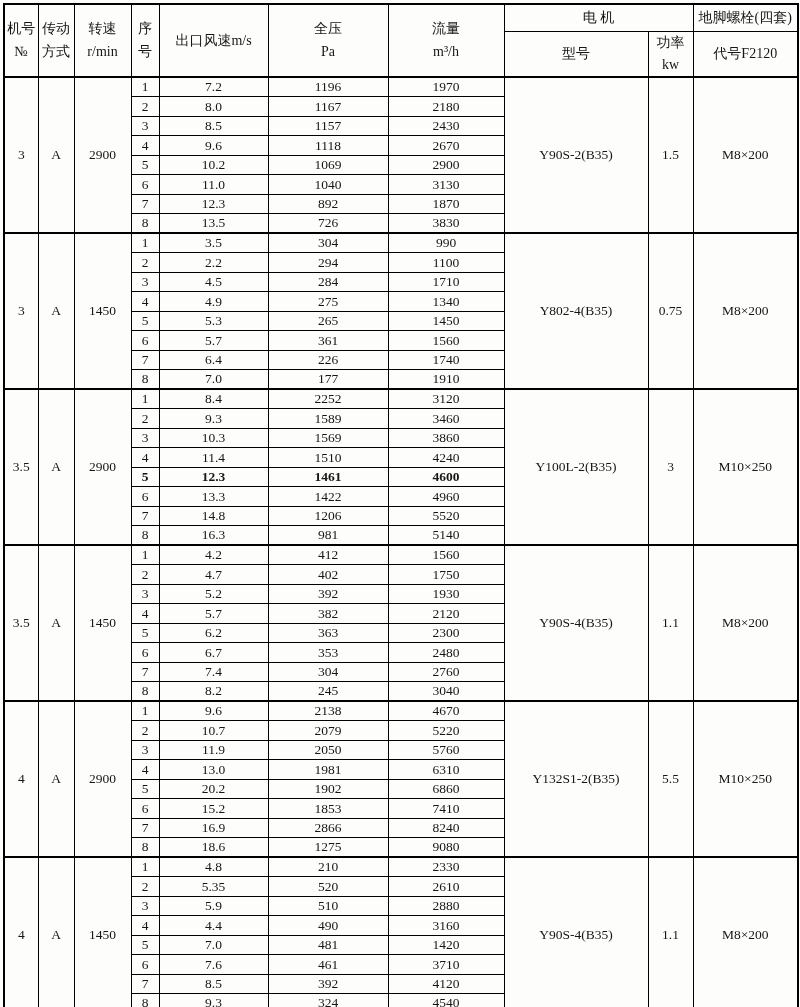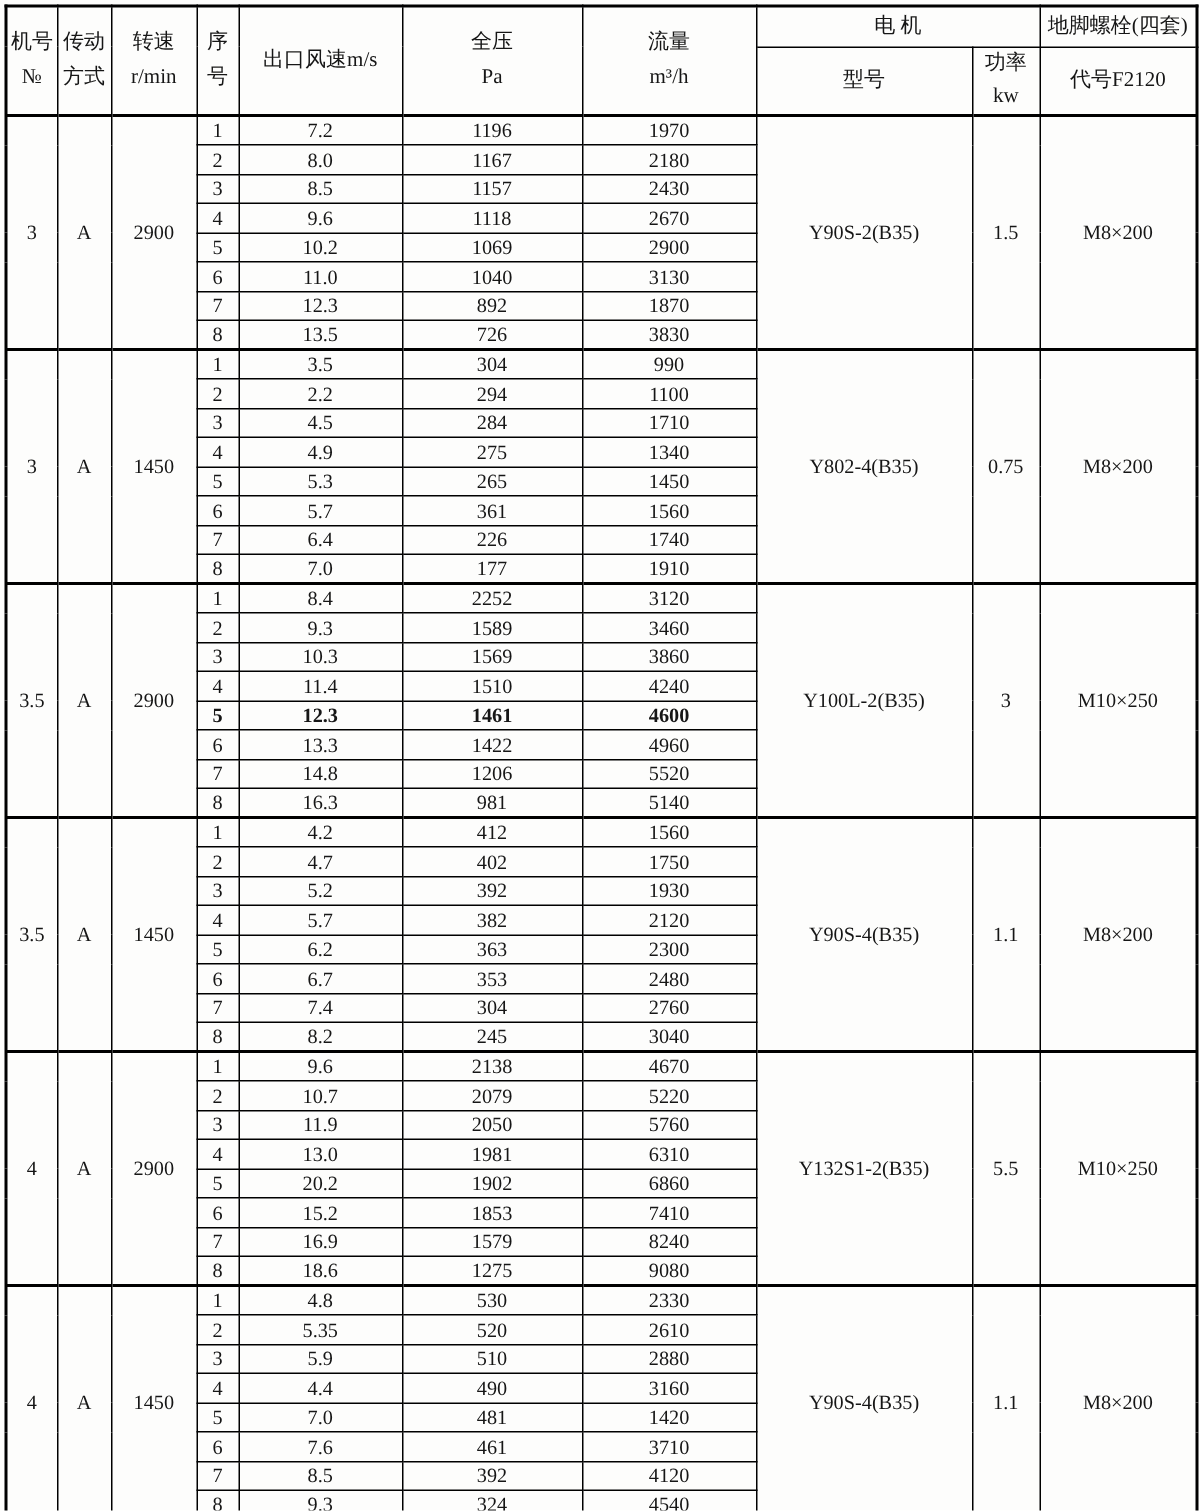--- a/index.html
+++ b/index.html
@@ -345,36 +345,36 @@
         </tr>
         <tr>
           <td class="perf">6</td>
           <td class="perf">15.2</td>
           <td class="perf">1853</td>
           <td class="perf">7410</td>
         </tr>
         <tr>
           <td class="perf">7</td>
           <td class="perf">16.9</td>
-          <td class="perf">1579</td>
+          <td class="perf">2866</td>
           <td class="perf">8240</td>
         </tr>
         <tr>
           <td class="perf">8</td>
           <td class="perf">18.6</td>
           <td class="perf">1275</td>
           <td class="perf">9080</td>
         </tr>
         <tr class="blk-top">
           <td rowspan="8" class="merged">4</td>
           <td rowspan="8" class="merged">A</td>
           <td rowspan="8" class="merged">1450</td>
           <td class="perf">1</td>
           <td class="perf">4.8</td>
-          <td class="perf">530</td>
+          <td class="perf">210</td>
           <td class="perf">2330</td>
           <td rowspan="8" class="merged">Y90S-4(B35)</td>
           <td rowspan="8" class="merged">1.1</td>
           <td rowspan="8" class="merged">M8×200</td>
         </tr>
         <tr>
           <td class="perf">2</td>
           <td class="perf">5.35</td>
           <td class="perf">520</td>
           <td class="perf">2610</td>

